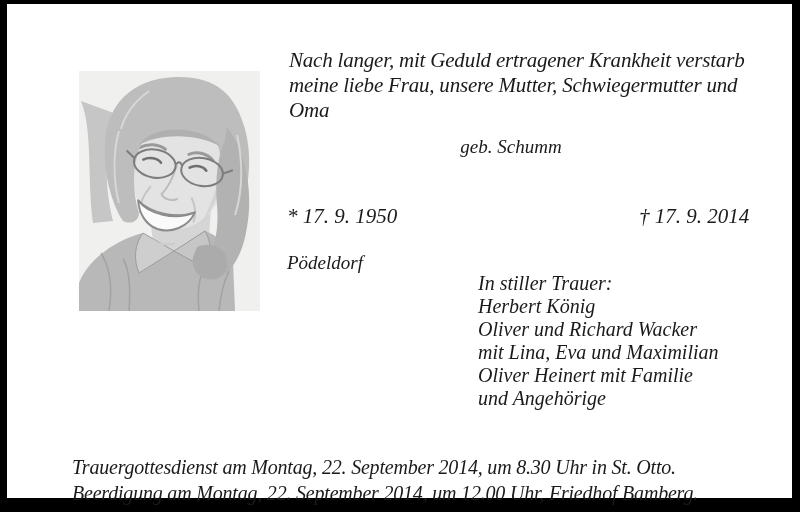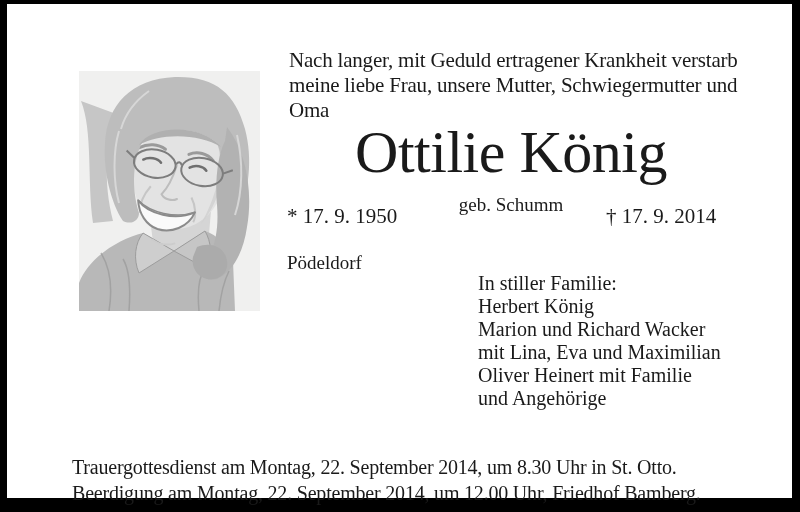--- a/index.html
+++ b/index.html
@@ -10,20 +10,21 @@
   }
   * { margin: 0; padding: 0; box-sizing: border-box; }
   html, body { width: 800px; height: 512px; overflow: hidden; }
   body { font-family: "Liberation Serif", "DejaVu Serif", serif; color: var(--text); }
 
   .stage {
     position: relative;
     width: 800px;
     height: 512px;
     background: var(--frame-bg);
+    font-style: italic;
   }
   .card {
     position: absolute;
     left: 7px; top: 4px;
     width: 785px; height: 494px;
     background: var(--card-bg);
   }
   .abs { position: absolute; }
 
   .photo {
@@ -53,21 +54,21 @@
     white-space: nowrap;
   }
   .maiden-name {
     margin-top: 14px;
     font-size: 19px;
     line-height: 20px;
   }
 
   .dates-row { font-size: 21px; line-height: 25px; text-align: right; }
   .birth-date { left: 280px; top: 200px; }
-  .death-date { left: 599px; top: 200px; }
+  .death-date { left: 632px; top: 200px; }
 
   .place { left: 280px; top: 246px; font-size: 19px; line-height: 25px; }
 
   .mourning {
     left: 471px; top: 268px;
     width: 280px;
     font-size: 20px;
     line-height: 23px;
   }
 
@@ -130,33 +131,32 @@
       </svg>
     </div>
 
     <div class="abs intro">
       <span class="line">Nach langer, mit Geduld ertragener Krankheit verstarb</span>
       <span class="line">meine liebe Frau, unsere Mutter, Schwiegermutter und</span>
       <span class="line">Oma</span>
     </div>
 
     <div class="abs name-block">
-      <div class="deceased-name">Ottilie König</div>
       <div class="maiden-name">geb. Schumm</div>
     </div>
 
     <div class="abs dates-row birth-date">* 17. 9. 1950</div>
     <div class="abs dates-row death-date">† 17. 9. 2014</div>
 
     <div class="abs place">Pödeldorf</div>
 
     <div class="abs mourning">
-      <span class="line">In stiller Familie:</span>
+      <span class="line">In stiller Trauer:</span>
       <span class="line">Herbert König</span>
-      <span class="line">Marion und Richard Wacker</span>
+      <span class="line">Oliver und Richard Wacker</span>
       <span class="line">mit Lina, Eva und Maximilian</span>
       <span class="line">Oliver Heinert mit Familie</span>
       <span class="line">und Angehörige</span>
     </div>
 
     <div class="abs service">
       <span class="line">Trauergottesdienst am Montag, 22. September 2014, um 8.30 Uhr in St. Otto.</span>
       <span class="line">Beerdigung am Montag, 22. September 2014, um 12.00 Uhr, Friedhof Bamberg.</span>
     </div>
 

